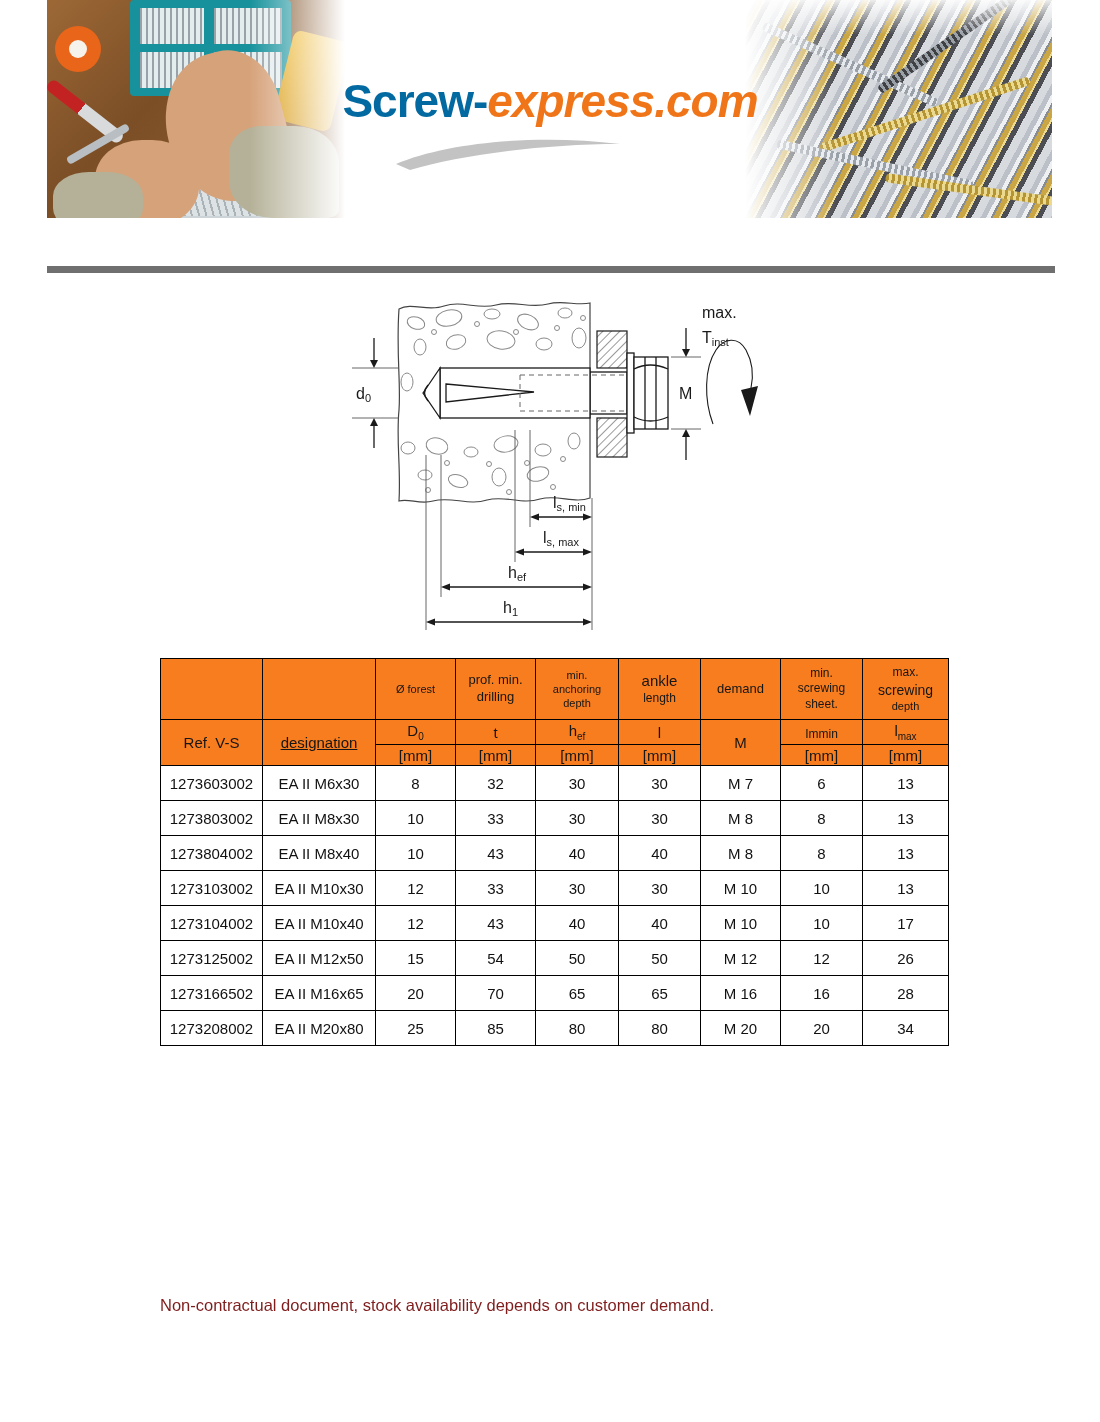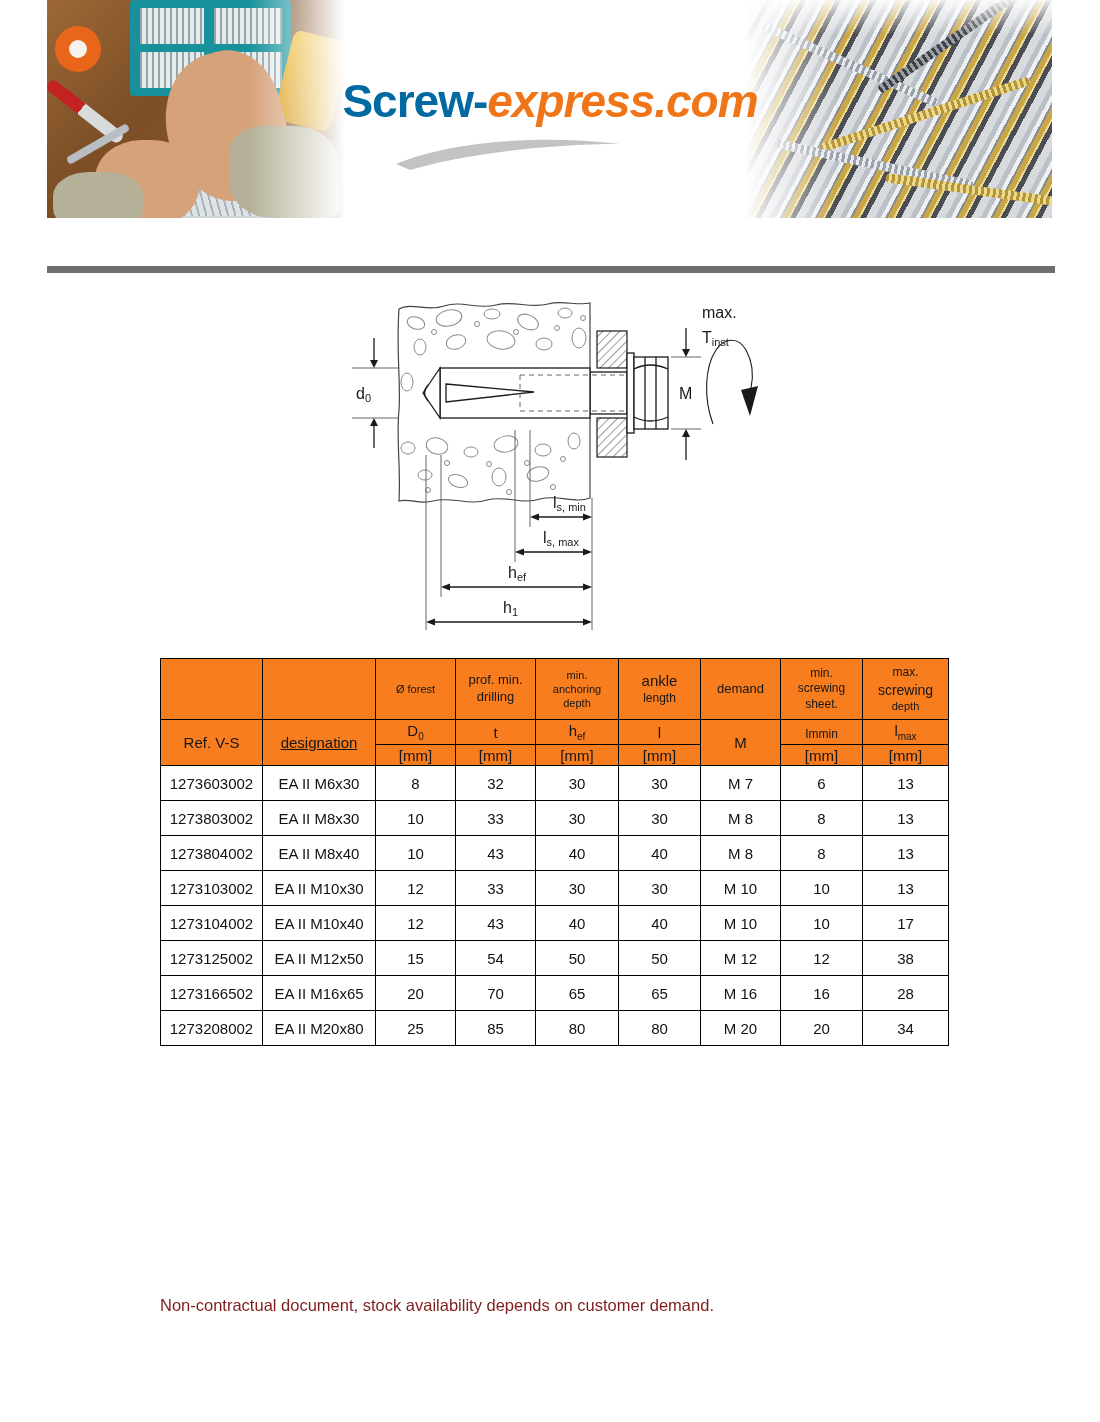--- a/index.html
+++ b/index.html
@@ -382,21 +382,21 @@
 
     <tr>
       <td>1273125002</td>
       <td>EA II M12x50</td>
       <td>15</td>
       <td>54</td>
       <td>50</td>
       <td>50</td>
       <td>M 12</td>
       <td>12</td>
-      <td>38</td>
+      <td>26</td>
     </tr>
 
     <tr>
       <td>1273166502</td>
       <td>EA II M16x65</td>
       <td>20</td>
       <td>70</td>
       <td>65</td>
       <td>65</td>
       <td>M 16</td>

